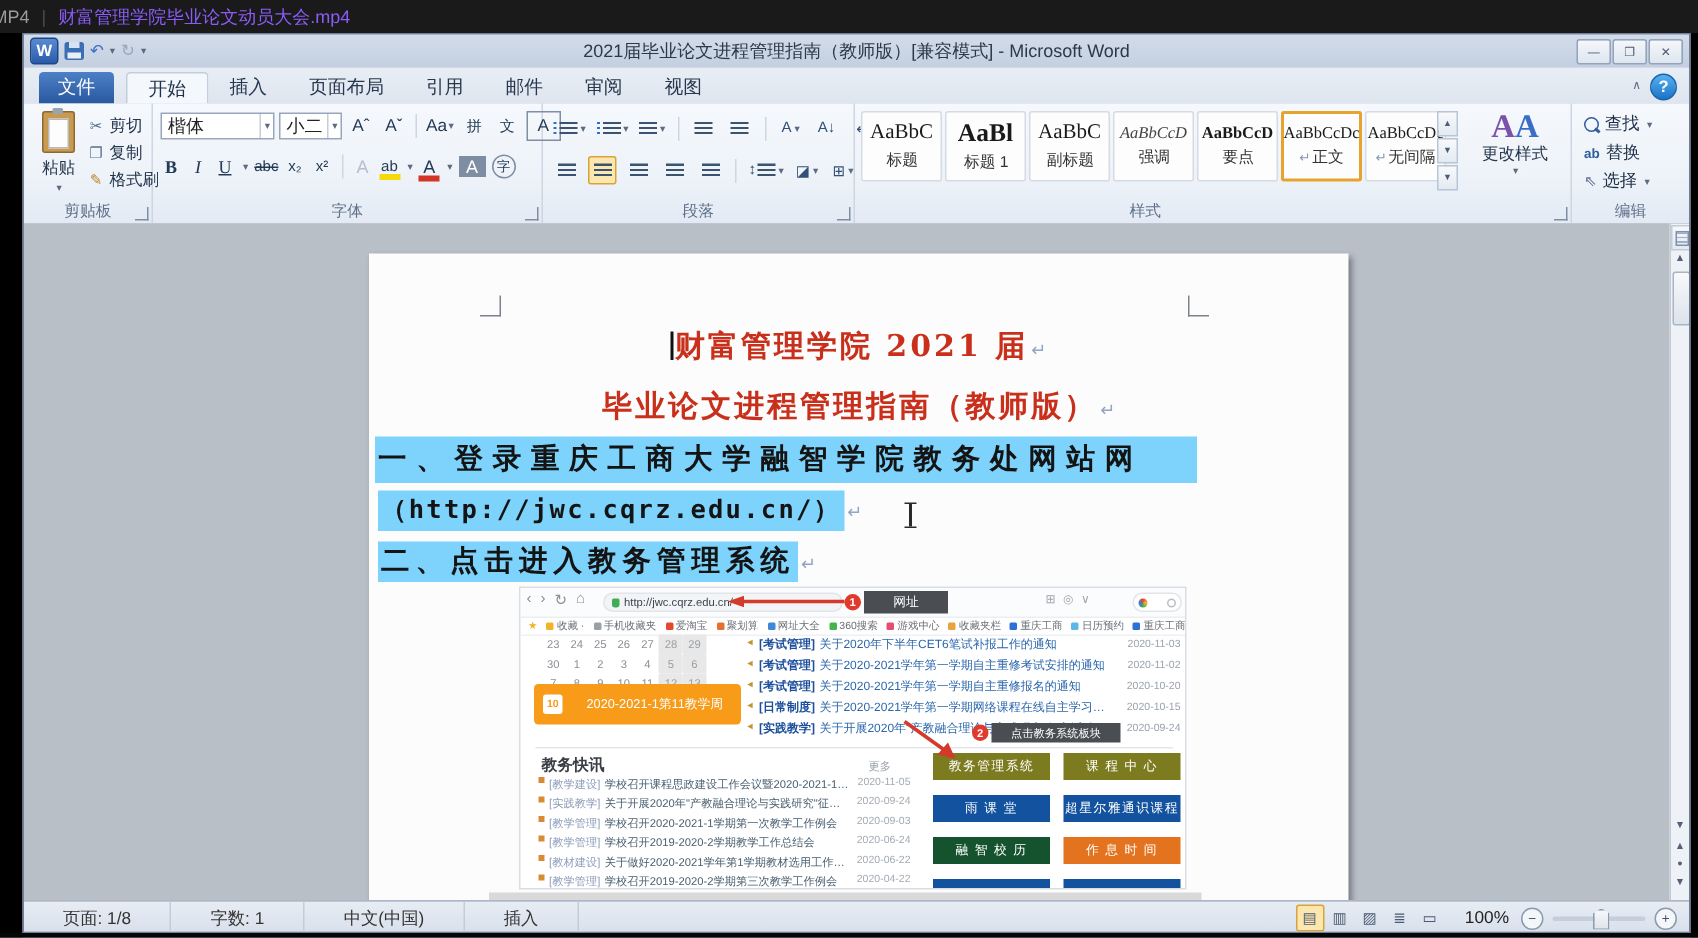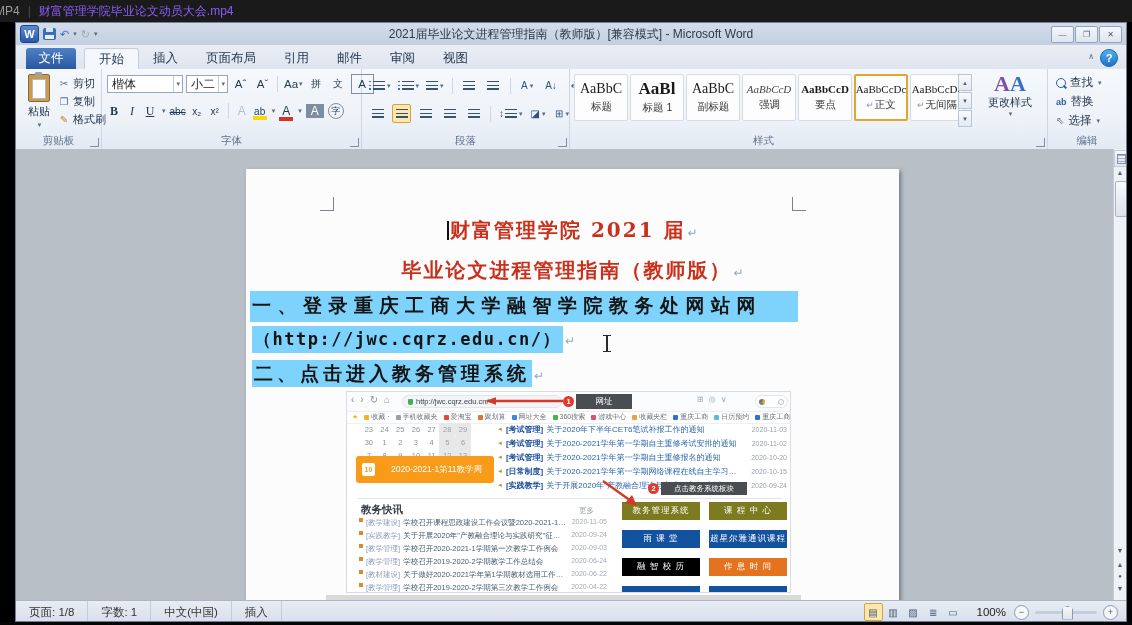--- a/index.html
+++ b/index.html
@@ -227,21 +227,21 @@
   .scr-glyph{position:absolute;left:0;width:14px;text-align:center;font-size:7px;color:#51627c;}
   .s-up{top:20px;} .s-down{top:398px;}
   .thumb{position:absolute;left:1.5px;top:32px;width:10px;height:34px;border:1px solid #a9b5c4;border-radius:2px;
          background:linear-gradient(#f7f9fb,#dde3eb);}
   .s-prev{top:412px;} .s-dot{top:424px;font-size:6px;} .s-next{top:436px;}
 
   
   .statusbar{position:absolute;left:0;top:577px;width:100%;height:22px;
              background:linear-gradient(#e8edf4,#d7dfeb);border-top:1px solid #aab7ca;
              display:flex;align-items:center;font-size:11.5px;color:#333;}
-  .st-cell{padding:0 13px;height:100%;display:flex;align-items:center;border-right:1px solid #c3ccd9;white-space:nowrap;}
+  .st-cell{padding:0 26px;height:100%;display:flex;align-items:center;border-right:1px solid #c3ccd9;white-space:nowrap;}
   .st-spacer{flex:1;}
   .viewbtns{display:flex;gap:1px;margin-right:6px;}
   .vbn{width:17px;height:16px;display:flex;align-items:center;justify-content:center;font-size:10px;color:#4a5a72;border:1px solid transparent;}
   .vbn.sel{background:#fce7ae;border:1px solid #dba23c;border-radius:2px;}
   .zoom-pct{margin:0 8px;color:#222;}
   .zbtn{width:13px;height:13px;border:1px solid #8c9aae;border-radius:50%;background:#f4f7fa;color:#42526b;
         font-size:9px;display:flex;align-items:center;justify-content:center;}
   .ztrack{width:62px;height:3px;background:#c5cedb;border-radius:2px;margin:0 6px;position:relative;}
   .zthumb{position:absolute;left:27px;top:-5px;width:9px;height:12px;background:linear-gradient(#f6f8fb,#dfe5ed);
           border:1px solid #8c9aae;clip-path:polygon(0 25%,50% 0,100% 25%,100% 100%,0 100%);}
@@ -739,21 +739,21 @@
 
         <div class="portal">
   <div class="portal-btn" style="background: rgb(125, 123, 31);">教务管理系统</div>
 
   <div class="portal-btn" style="background: rgb(125, 123, 31);">课 程 中 心</div>
 
   <div class="portal-btn" style="background: rgb(19, 82, 158);">雨 课 堂</div>
 
   <div class="portal-btn" style="background: rgb(19, 82, 158);">超星尔雅通识课程</div>
 
-  <div class="portal-btn" style="background: #000000;">融 智 校 历</div>
+  <div class="portal-btn" style="background: #14532d;">融 智 校 历</div>
 
   <div class="portal-btn" style="background: rgb(228, 115, 31);">作 息 时 间</div>
 </div>
         <div class="sliver sl1"></div>
         <div class="sliver sl2"></div>
 
         <svg class="arrow2" width="44" height="34" viewBox="0 0 44 34">
           <line x1="4" y1="3" x2="32" y2="23" stroke="#d43a2a" stroke-width="2.4"></line>
           <polygon points="38,28 26,25 33,17" fill="#d43a2a"></polygon>
         </svg>

